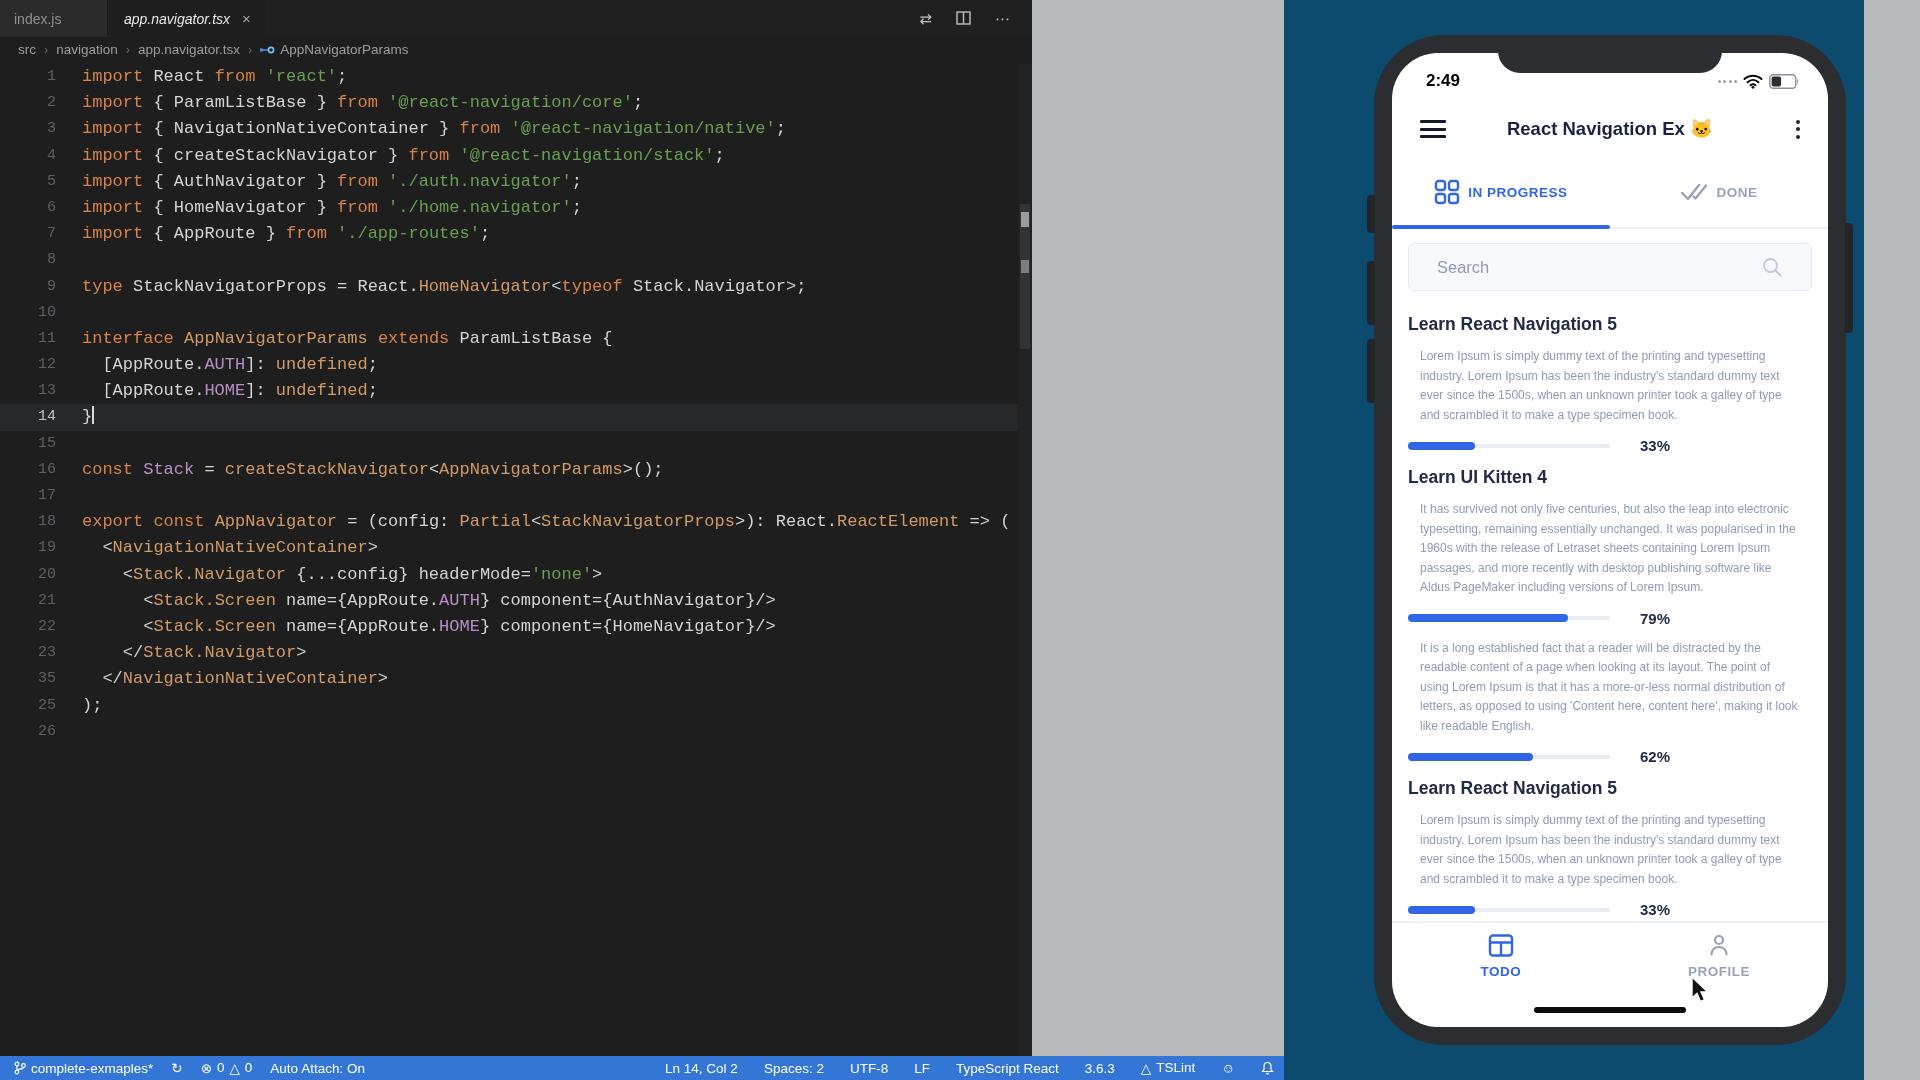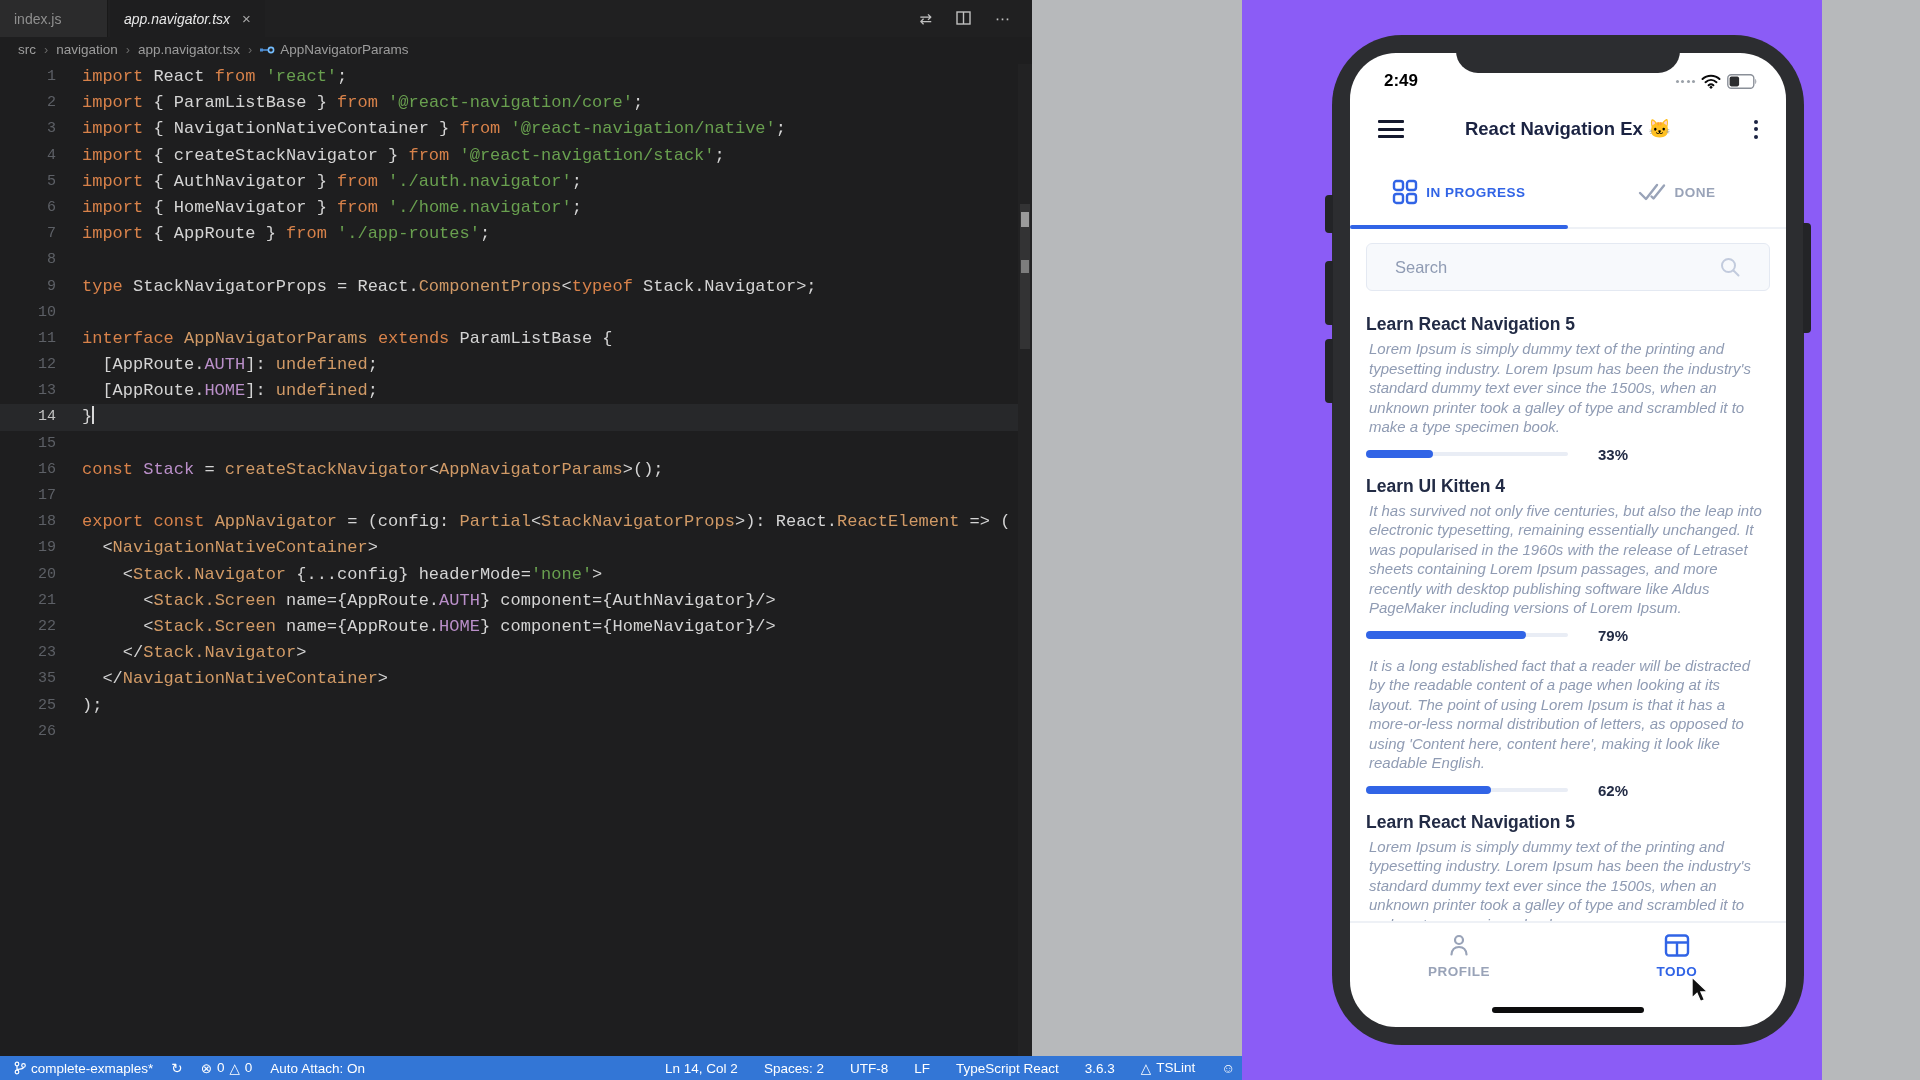--- a/index.html
+++ b/index.html
@@ -41,21 +41,21 @@
   .sb-mark1 { position:absolute; left:3px; width:8px; top:148px; height:15px; background:#9b9b9b; }
   .sb-mark2 { position:absolute; left:3px; width:8px; top:196px; height:13px; background:#7d7d7d; }
 
   .statusbar { position:absolute; bottom:0; left:0; width:1290px; height:24px; background:#3376d6;
     color:#fff; display:flex; align-items:center; font-size:13.5px; }
   .status-left { display:flex; align-items:center; gap:18px; padding-left:14px; }
   .status-right { margin-left:auto; display:flex; align-items:center; gap:26px; padding-right:16px; }
   .status-item { display:flex; gap:5px; white-space:nowrap; }
 
   
-  .desktop { position:absolute; left:1242px; top:0; width:580px; height:1080px; background:#8b5cf6; }
+  .desktop { position:absolute; left:1284px; top:0; width:580px; height:1080px; background:#0c4a6e; }
   .phone { position:absolute; left:1380px; top:35px; width:472px; height:1010px;
     background:#2c2d30; border-radius:70px; }
   .side-btn { position:absolute; background:#232427; }
   .btn-mute { left:-7px; top:160px; width:8px; height:38px; border-radius:4px 0 0 4px; }
   .btn-volup { left:-7px; top:226px; width:8px; height:64px; border-radius:4px 0 0 4px; }
   .btn-voldn { left:-7px; top:304px; width:8px; height:64px; border-radius:4px 0 0 4px; }
   .btn-power { right:-7px; top:188px; width:8px; height:110px; border-radius:0 4px 4px 0; }
   .screen { position:absolute; left:18px; top:18px; right:18px; bottom:18px; background:#fff;
     border-radius:46px; overflow:hidden; display:flex; flex-direction:column; }
   .notch { position:absolute; top:0; left:50%; transform:translateX(-50%); width:224px; height:38px;
@@ -82,21 +82,21 @@
   .p-tab-indicator { position:absolute; left:0; bottom:-2px; width:50%; height:4px; background:#3164e6; border-radius:2px; }
 
   .search-wrap { padding:14px 16px 10px; flex:none; }
   .search { height:48px; background:#f7f9fc; border:1px solid #e4e9f2; border-radius:6px;
     display:flex; align-items:center; padding:0 28px; }
   .search-ph { flex:1; color:#8f9bb3; font-size:16.5px; }
 
   .task-list { flex:1; overflow:hidden; padding:0 16px; }
   .task { margin-top:12px; }
   .task h3 { margin:0 0 4px; font-size:17.5px; line-height:22px; font-weight:bold; color:#222b45; }
-  .task p { margin:3px; font-size:15px; line-height:19.5px; color:#8f9bb3;font-style:italic; }
+  .task p { margin:12px; font-size:12px; line-height:19.5px; color:#8f9bb3; }
   .progress-row { display:flex; align-items:center; margin-top:9px; height:17px; }
   .track { width:50%; height:4px; background:#e9edf5; border-radius:2px; position:relative; }
   .fill { position:absolute; top:-2px; left:0; height:8px; border-radius:4px; background:#3164e6; }
   .pct { margin-left:30px; font-size:15px; font-weight:bold; color:#222b45; }
 
   .p-bottom { border-top:2px solid #eef1f6; height:76px; display:flex; align-items:flex-start; padding-top:10px; flex:none; }
   .p-btab { flex:1; display:flex; flex-direction:column; align-items:center; gap:6px; }
   .p-btab-label { font-size:13.5px; font-weight:bold; letter-spacing:0.5px; }
   .p-btab.active .p-btab-label { color:#3164e6; }
   .p-btab.inactive .p-btab-label { color:#99a3b8; }
@@ -151,21 +151,21 @@
 
     <div class="code">
         <div class="code-line"><span class="ln">1</span><span class="lc"><span class="tok-k">import</span><span class="tok-p"> React </span><span class="tok-k">from</span><span class="tok-p"> </span><span class="tok-s">'react'</span><span class="tok-p">;</span></span></div>
         <div class="code-line"><span class="ln">2</span><span class="lc"><span class="tok-k">import</span><span class="tok-p"> { ParamListBase } </span><span class="tok-k">from</span><span class="tok-p"> </span><span class="tok-s">'@react-navigation/core'</span><span class="tok-p">;</span></span></div>
         <div class="code-line"><span class="ln">3</span><span class="lc"><span class="tok-k">import</span><span class="tok-p"> { NavigationNativeContainer } </span><span class="tok-k">from</span><span class="tok-p"> </span><span class="tok-s">'@react-navigation/native'</span><span class="tok-p">;</span></span></div>
         <div class="code-line"><span class="ln">4</span><span class="lc"><span class="tok-k">import</span><span class="tok-p"> { createStackNavigator } </span><span class="tok-k">from</span><span class="tok-p"> </span><span class="tok-s">'@react-navigation/stack'</span><span class="tok-p">;</span></span></div>
         <div class="code-line"><span class="ln">5</span><span class="lc"><span class="tok-k">import</span><span class="tok-p"> { AuthNavigator } </span><span class="tok-k">from</span><span class="tok-p"> </span><span class="tok-s">'./auth.navigator'</span><span class="tok-p">;</span></span></div>
         <div class="code-line"><span class="ln">6</span><span class="lc"><span class="tok-k">import</span><span class="tok-p"> { HomeNavigator } </span><span class="tok-k">from</span><span class="tok-p"> </span><span class="tok-s">'./home.navigator'</span><span class="tok-p">;</span></span></div>
         <div class="code-line"><span class="ln">7</span><span class="lc"><span class="tok-k">import</span><span class="tok-p"> { AppRoute } </span><span class="tok-k">from</span><span class="tok-p"> </span><span class="tok-s">'./app-routes'</span><span class="tok-p">;</span></span></div>
         <div class="code-line"><span class="ln">8</span><span class="lc"></span></div>
-        <div class="code-line"><span class="ln">9</span><span class="lc"><span class="tok-k">type</span><span class="tok-p"> StackNavigatorProps = React.</span><span class="tok-t">ComponentProps</span><span class="tok-p">&lt;</span><span class="tok-k">typeof</span><span class="tok-p"> Stack.Navigator&gt;;</span></span></div>
+        <div class="code-line"><span class="ln">9</span><span class="lc"><span class="tok-k">type</span><span class="tok-p"> StackNavigatorProps = React.</span><span class="tok-t">HomeNavigator</span><span class="tok-p">&lt;</span><span class="tok-k">typeof</span><span class="tok-p"> Stack.Navigator&gt;;</span></span></div>
         <div class="code-line"><span class="ln">10</span><span class="lc"></span></div>
         <div class="code-line"><span class="ln">11</span><span class="lc"><span class="tok-k">interface</span><span class="tok-p"> </span><span class="tok-t">AppNavigatorParams</span><span class="tok-p"> </span><span class="tok-k">extends</span><span class="tok-p"> ParamListBase {</span></span></div>
         <div class="code-line"><span class="ln">12</span><span class="lc"><span class="tok-p">  [AppRoute.</span><span class="tok-e">AUTH</span><span class="tok-p">]: </span><span class="tok-t">undefined</span><span class="tok-p">;</span></span></div>
         <div class="code-line"><span class="ln">13</span><span class="lc"><span class="tok-p">  [AppRoute.</span><span class="tok-e">HOME</span><span class="tok-p">]: </span><span class="tok-t">undefined</span><span class="tok-p">;</span></span></div>
         <div class="code-line current"><span class="ln">14</span><span class="lc"><span class="tok-p">}</span><span class="caret"></span></span></div>
         <div class="code-line"><span class="ln">15</span><span class="lc"></span></div>
         <div class="code-line"><span class="ln">16</span><span class="lc"><span class="tok-k">const</span><span class="tok-p"> </span><span class="tok-e">Stack</span><span class="tok-p"> = </span><span class="tok-t">createStackNavigator</span><span class="tok-p">&lt;</span><span class="tok-t">AppNavigatorParams</span><span class="tok-p">&gt;();</span></span></div>
         <div class="code-line"><span class="ln">17</span><span class="lc"></span></div>
         <div class="code-line"><span class="ln">18</span><span class="lc"><span class="tok-k">export</span><span class="tok-p"> </span><span class="tok-k">const</span><span class="tok-p"> </span><span class="tok-t">AppNavigator</span><span class="tok-p"> = (config: </span><span class="tok-t">Partial</span><span class="tok-p">&lt;</span><span class="tok-t">StackNavigatorProps</span><span class="tok-p">&gt;): React.</span><span class="tok-t">ReactElement</span><span class="tok-p"> =&gt; (</span></span></div>
         <div class="code-line"><span class="ln">19</span><span class="lc"><span class="tok-p">  &lt;</span><span class="tok-t">NavigationNativeContainer</span><span class="tok-p">&gt;</span></span></div>
@@ -339,35 +339,35 @@
               <div class="progress-row">
                 <div class="track">
                   <div class="fill" style="width: 33%;"></div>
                 </div>
                 <span class="pct">33%</span>
               </div>
             </div>
           </div>
 
         <div class="p-bottom">
-          <div class="p-btab inactive">
-            <svg width="26" height="25" viewBox="0 0 26 25">
-              <circle cx="13" cy="7" r="4" fill="none" stroke="#99a3b8" stroke-width="2.2"></circle>
-              <path d="M5.5 21.5 C6 15.5 9.5 14 13 14 C16.5 14 20 15.5 20.5 21.5" fill="none" stroke="#99a3b8" stroke-width="2.2" stroke-linecap="round"></path>
-            </svg>
-            <span class="p-btab-label">PROFILE</span>
-          </div>
           <div class="p-btab active">
             <svg width="26" height="25" viewBox="0 0 26 25">
               <rect x="2" y="2.5" width="22" height="20" rx="3" fill="none" stroke="#3164e6" stroke-width="2.4"></rect>
               <line x1="2" y1="9.5" x2="24" y2="9.5" stroke="#3164e6" stroke-width="2.4"></line>
               <line x1="13" y1="9.5" x2="13" y2="22.5" stroke="#3164e6" stroke-width="2.4"></line>
             </svg>
             <span class="p-btab-label">TODO</span>
           </div>
+          <div class="p-btab inactive">
+            <svg width="26" height="25" viewBox="0 0 26 25">
+              <circle cx="13" cy="7" r="4" fill="none" stroke="#99a3b8" stroke-width="2.2"></circle>
+              <path d="M5.5 21.5 C6 15.5 9.5 14 13 14 C16.5 14 20 15.5 20.5 21.5" fill="none" stroke="#99a3b8" stroke-width="2.2" stroke-linecap="round"></path>
+            </svg>
+            <span class="p-btab-label">PROFILE</span>
+          </div>
         </div>
 
         <div class="home-area">
           <div class="home-indicator"></div>
         </div>
       </div>
     </div>
   </div>
 
   <svg class="mouse-cursor" width="22" height="30" viewBox="0 0 22 30">

